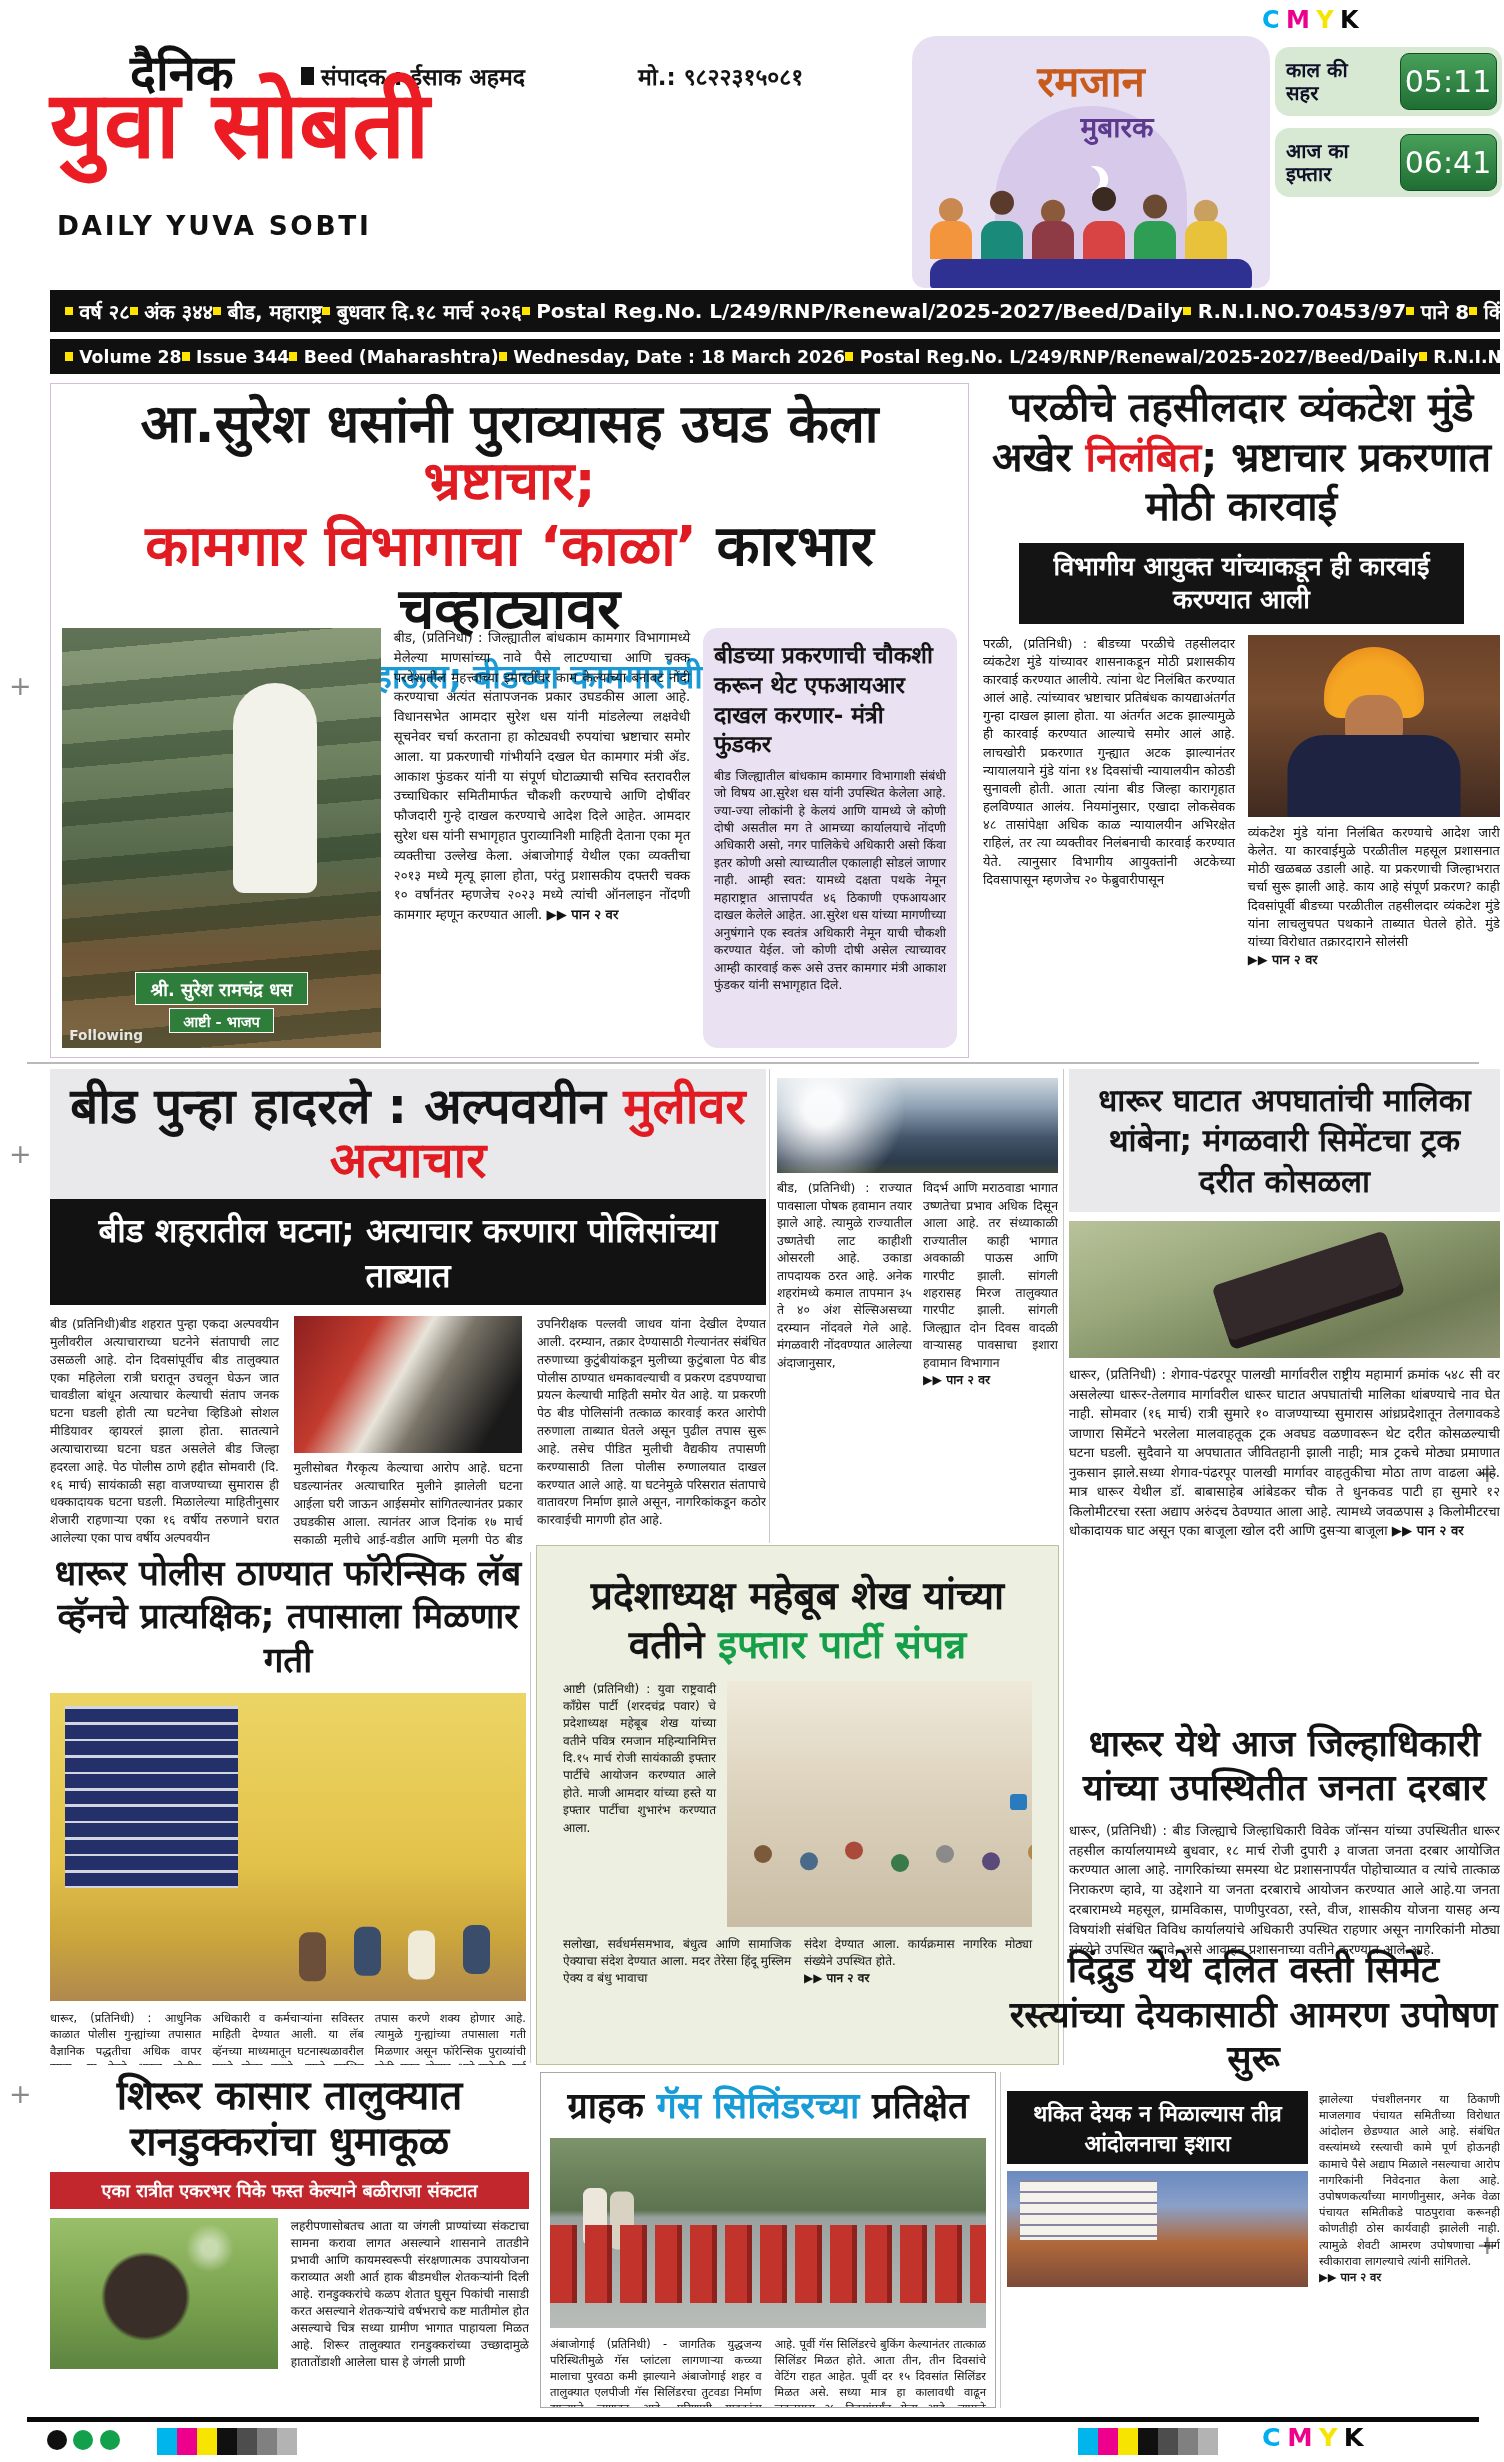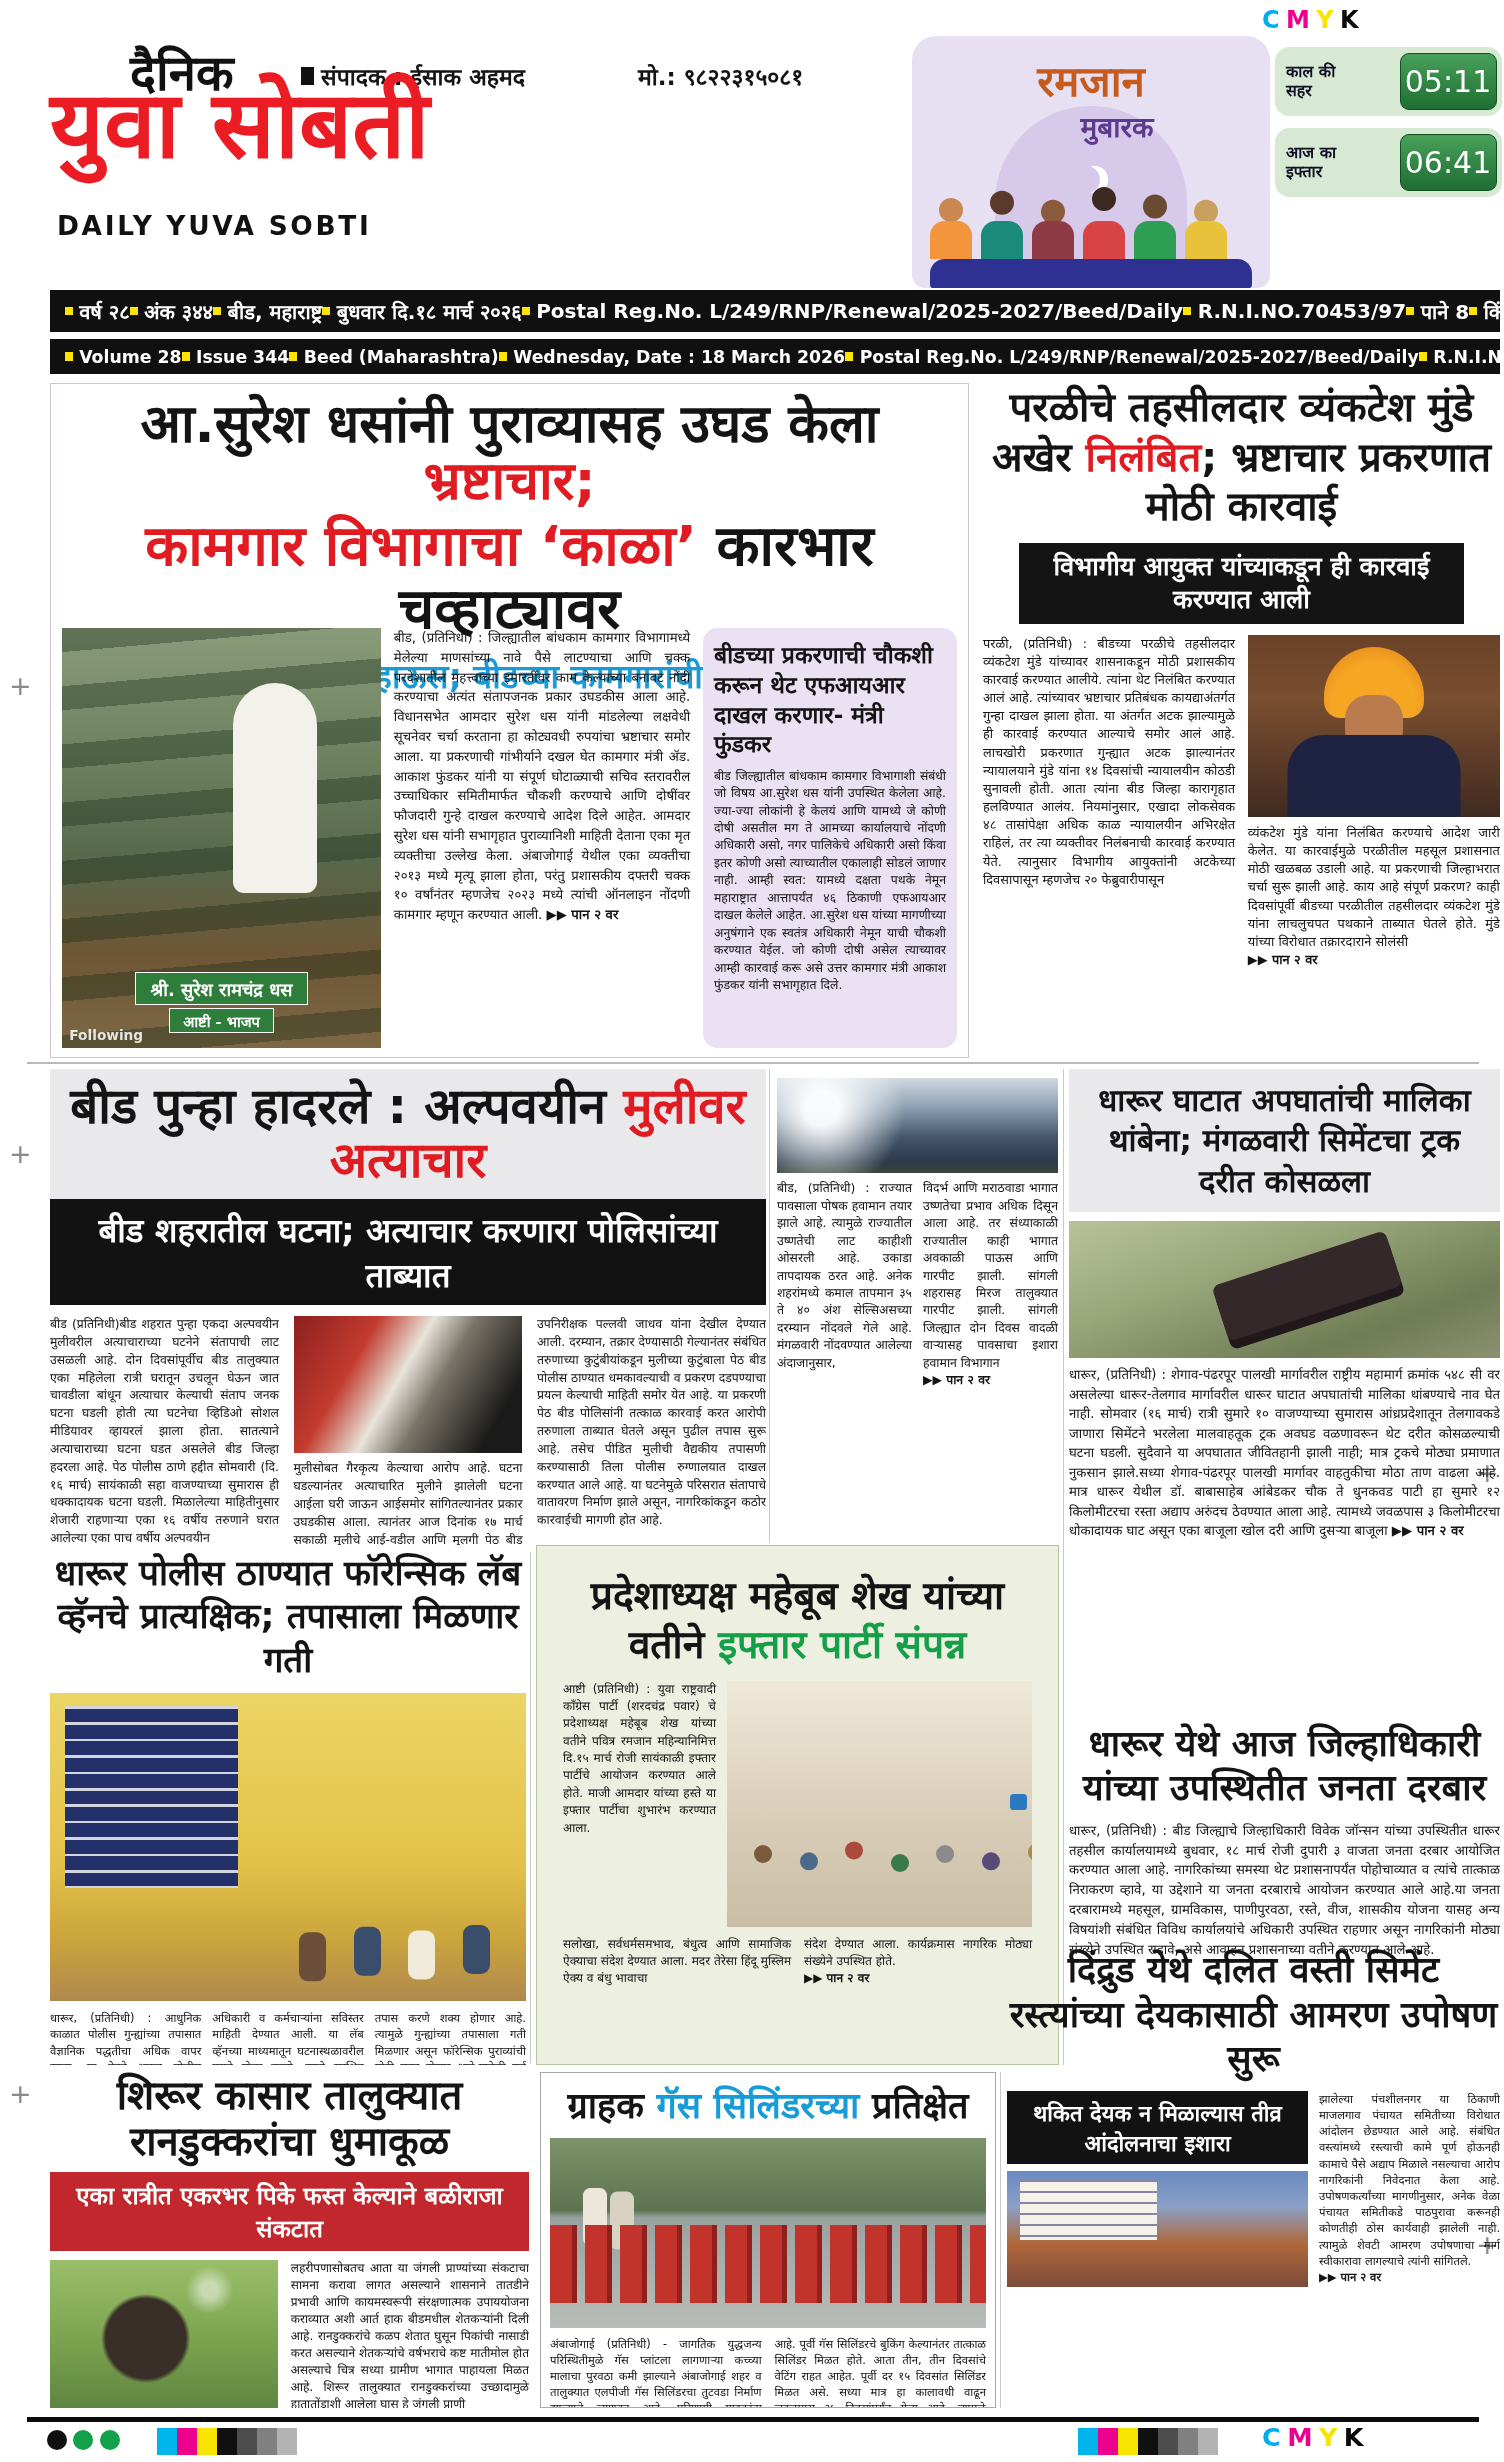--- a/index.html
+++ b/index.html
@@ -43,21 +43,21 @@
   .ri-bodies{position:absolute;bottom:29px;left:18px;width:42px;height:38px;
     border-radius:14.6px 14.6px 0 0;background:#f3953d;box-shadow:51px 0 0 #1a8a7a,102px 0 0 #8e3b46,
     153px 0 0 #d84343,204px 0 0 #2e9e55,255px 0 0 #e8c23a;}
   .ri-table{position:absolute;bottom:0;left:5%;width:90%;height:29px;background:#2e3192;
     border-radius:14.6px 14.6px 3.6px 3.6px;}
 
   
   #times{left:1275px;top:47px;width:227px;}
   .pill{display:flex;align-items:center;background:#d7e9d3;border-radius:14.6px;height:69px;
     margin-bottom:12px;padding:0 5.5px 0 11px;}
-  .pill .lbl{flex:1;font-size:16px;font-weight:800;line-height:1.15;color:#101028;}
+  .pill .lbl{flex:1;font-size:20px;font-weight:800;line-height:1.15;color:#101028;}
   .timebox{width:95px;height:55px;background:linear-gradient(#48a05a,#1f6e33);
     border:1.8px solid #0f4f20;border-radius:9px;color:#fff;font-size:30px;font-weight:400;
     display:flex;align-items:center;justify-content:center;margin-left:22px;}
 
   
   .infobar{left:50px;width:1450px;background:#101010;color:#fff;display:flex;
     align-items:center;justify-content:space-between;padding:0 14.6px;box-sizing:border-box;}
   #bar-mr{top:290px;height:42px;font-size:20px;font-weight:700;}
   #bar-en{top:339px;height:35px;font-size:17.3px;font-weight:700;}
   .bar-item{display:flex;align-items:center;gap:6.4px;white-space:nowrap;}
@@ -168,21 +168,21 @@
     background:#7a5a3a;box-shadow:46px 7.3px 0 #4a6a8a,91px -3.6px 0 #aa4a3a,137px 9px 0 #3a7a4a,
     182px 0 0 #8a8a8a,228px 7.3px 0 #5a4a7a,274px -1.8px 0 #b08a4a;}
   .audio-icon{position:absolute;right:5.5px;top:46%;width:16.4px;height:16.4px;background:#2a7ac0;
     border-radius:3.6px;}
   .i-cols{display:flex;gap:12.8px;margin-top:9px;font-size:12px;line-height:1.45;}
   .i-col{flex:1;}
 
   
   #boar{left:50px;top:2072px;width:479px;height:336px;overflow:hidden;}
   .b-h{font-size:40px;font-weight:800;line-height:1.16;}
-  .b-bar{background:#c1272d;color:#fff;font-size:24px;font-weight:700;padding:6.4px 3.6px;margin-top:7.3px;}
+  .b-bar{background:#c1272d;color:#fff;font-size:18px;font-weight:700;padding:6.4px 3.6px;margin-top:7.3px;}
   .b-row{display:flex;gap:12.8px;margin-top:9px;font-size:12px;line-height:1.42;}
   .b-c1{width:228px;flex:none;}
   #ph-boar{height:151px;margin-bottom:7.3px;
     background:
      radial-gradient(circle at 42% 52%,#3a2f28 0 26%,rgba(0,0,0,0) 29%),
      radial-gradient(circle at 70% 20%,rgba(255,255,255,.5) 0 4%,rgba(255,255,255,0) 12%),
      linear-gradient(180deg,#9abf6a 0%,#7aa24e 55%,#5d8440 100%);}
   .b-c2{flex:1;}
 
   

